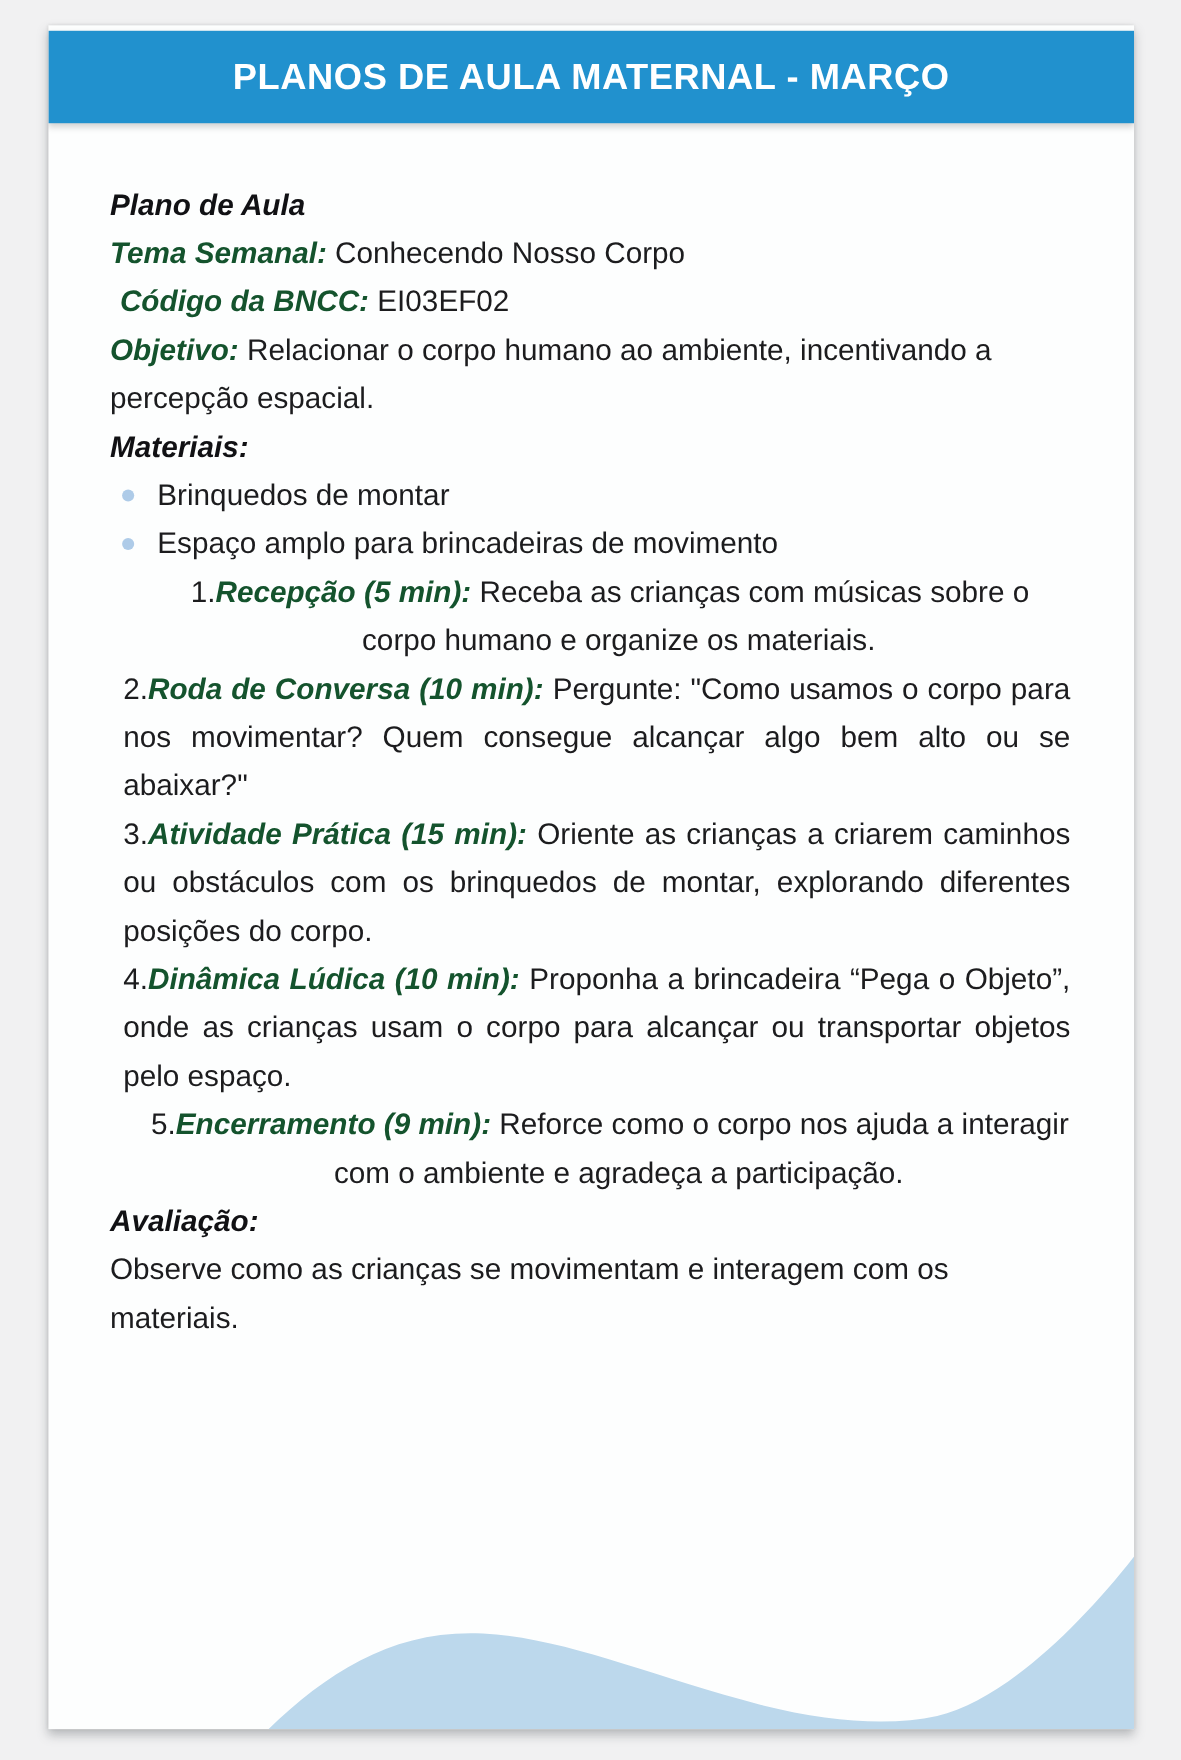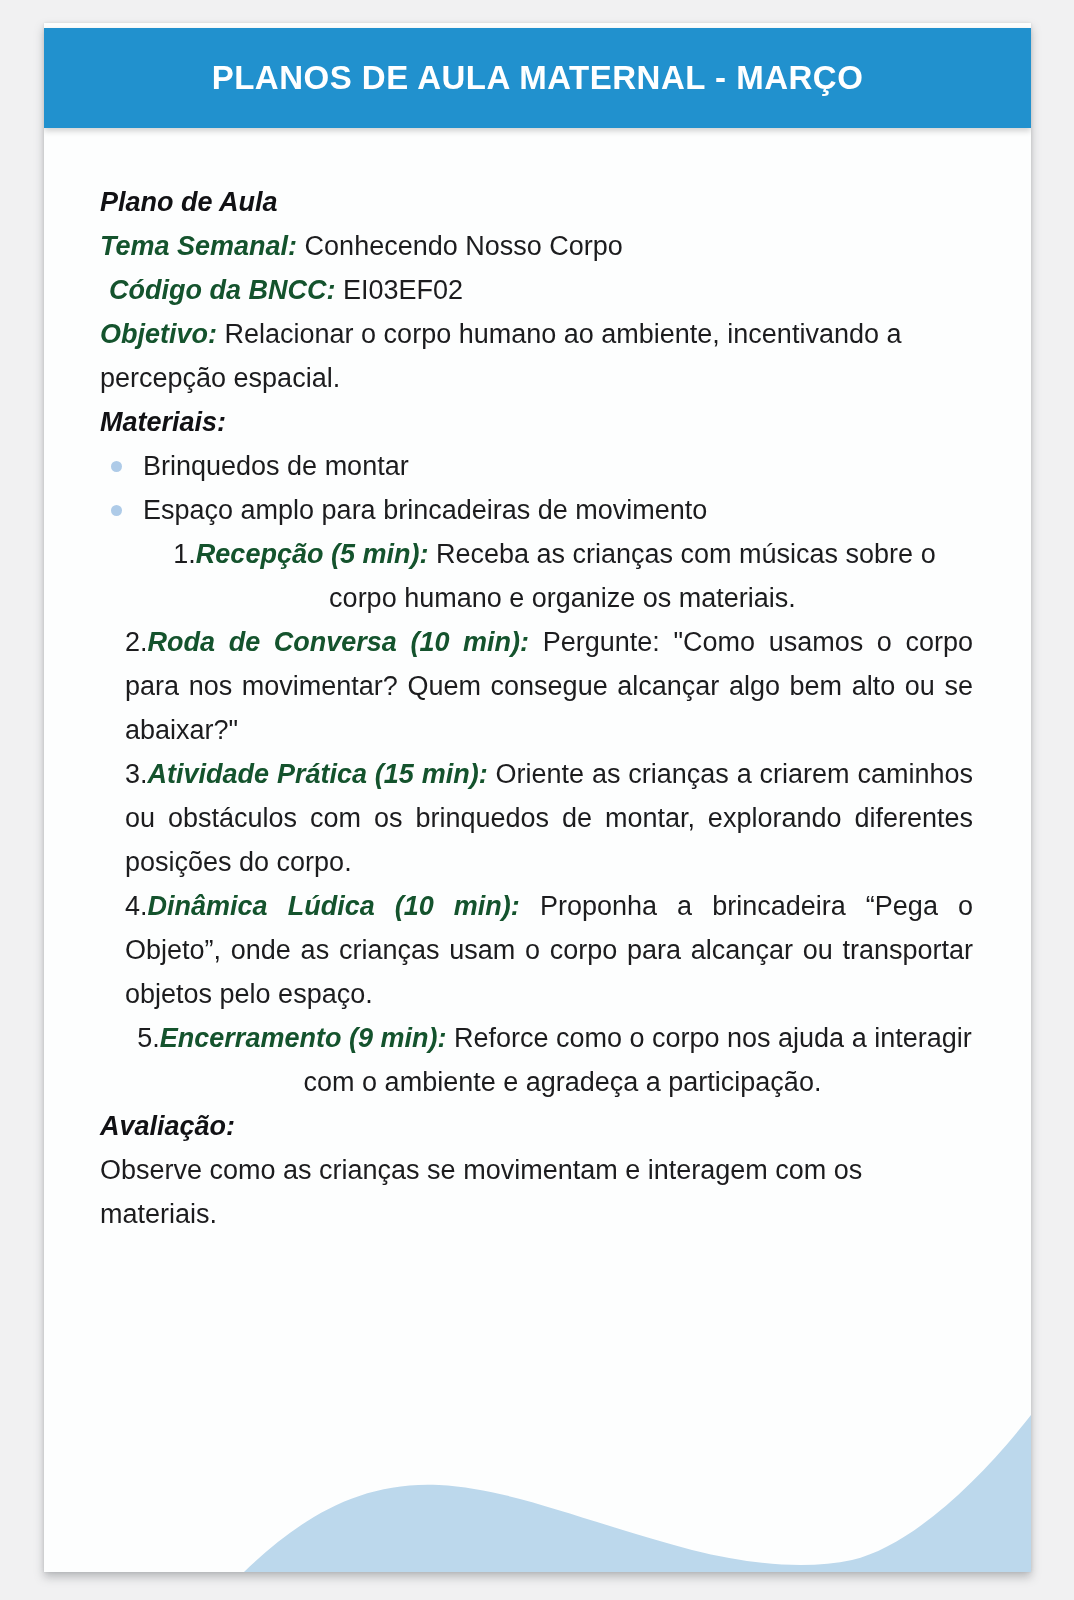--- a/index.html
+++ b/index.html
@@ -21,21 +21,21 @@
     top: 23px;
     width: 987px;
     height: 1549px;
     background: #fdfefe;
     box-shadow: 0 5px 9px rgba(90,95,100,0.38), 0 0 3px rgba(0,0,0,0.10);
     padding-top: 5px;
     overflow: hidden;
   }
   .header-bar {
     width: 100%;
-    height: 100px;
+    height: 84px;
     background: #2191ce;
     display: flex;
     align-items: center;
     justify-content: center;
     box-shadow: 0 3px 6px rgba(0,0,0,0.18);
   }
   .header-title {
     color: #ffffff;
     font-size: 33px;
     font-weight: 700;
@@ -70,21 +70,21 @@
     content: "";
     position: absolute;
     left: -32px;
     top: 17px;
     width: 11px;
     height: 11px;
     border-radius: 50%;
     background: #aecbe8;
   }
   .step {
-    margin-left: 25px;
+    margin-left: 12px;
   }
   .step.justify { text-align: justify; }
   .step.hang {
     margin-left: 52px;
     text-indent: -16px;
     text-align: center;
   }
   .num { font-weight: 400; font-style: normal; }
   .wave-wrap {
     position: absolute;

